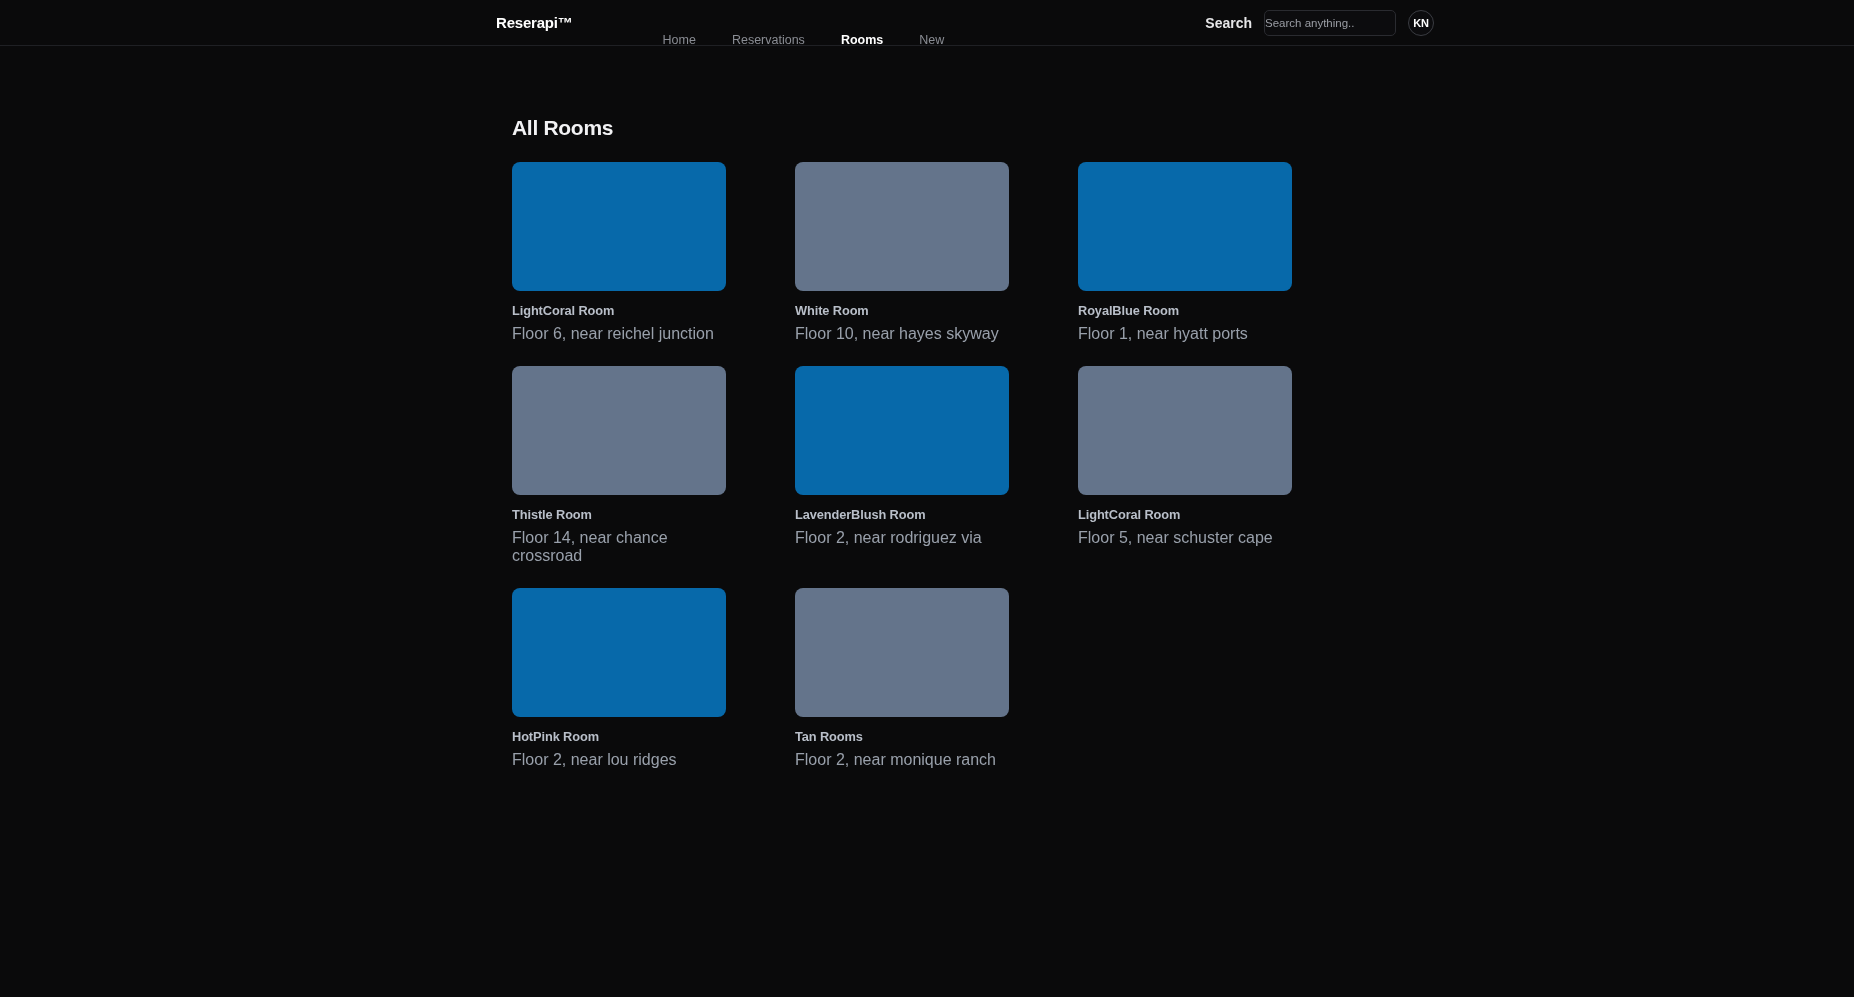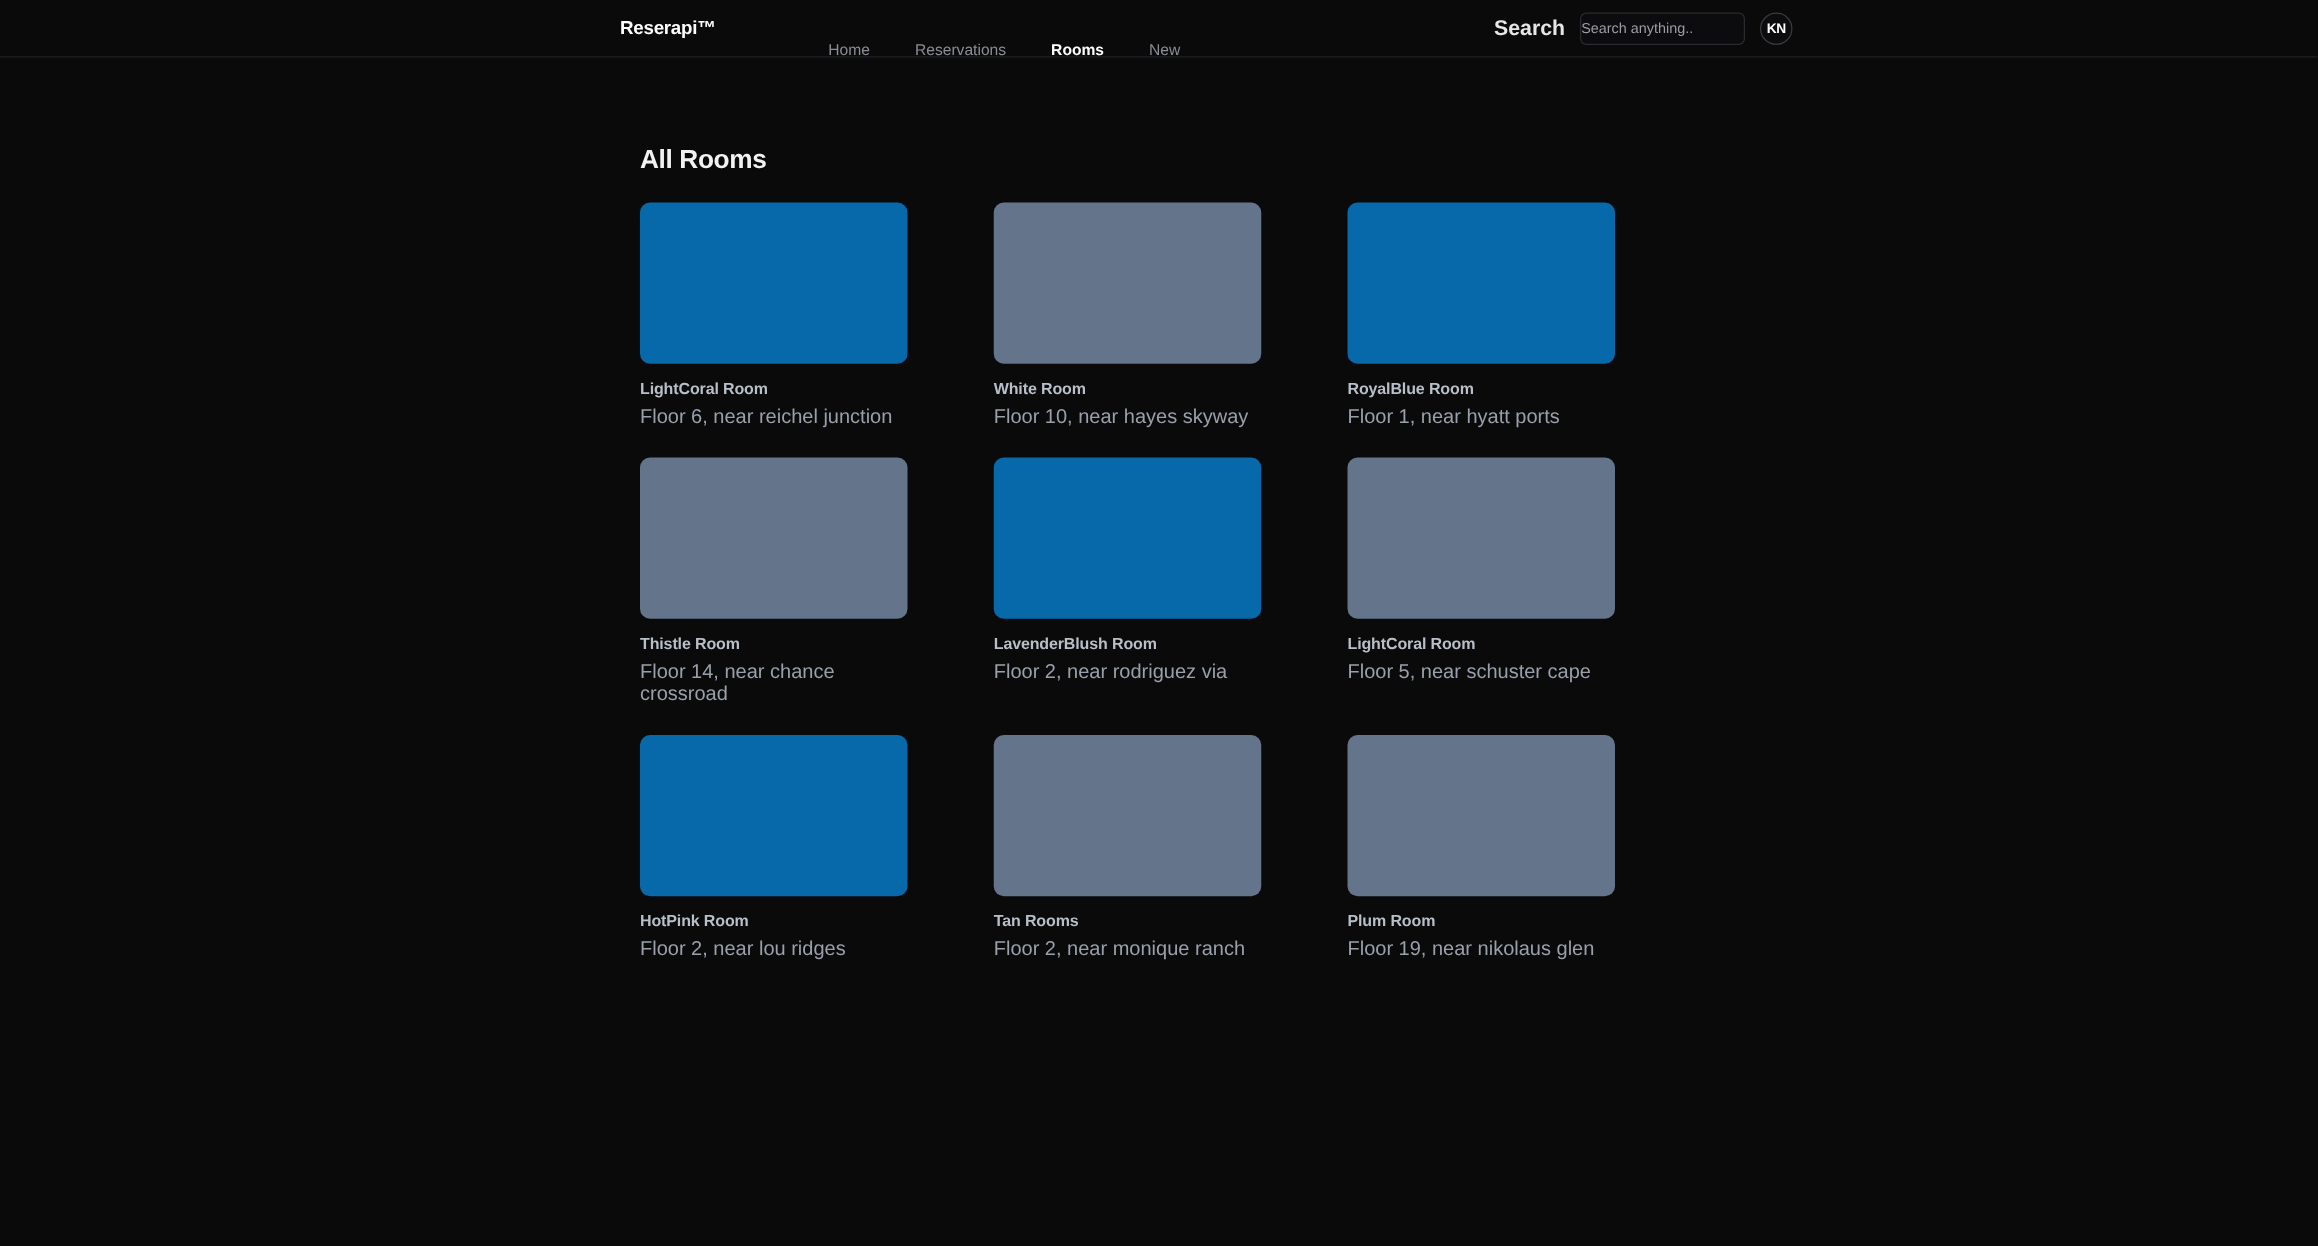--- a/index.html
+++ b/index.html
@@ -56,21 +56,21 @@
     font-weight: bold;
   }
   .nav-right {
     margin-left: auto;
     display: flex;
     align-items: center;
     gap: 12px;
     padding-right: 390px;
   }
   .search-label {
-    font-size: 17px;
+    font-size: 14px;
     font-weight: bold;
     color: #e6e6e8;
     white-space: nowrap;
   }
   .search-input {
     width: 132px;
     height: 26px;
     background: #0c0c0e;
     border: 1px solid #2a2b30;
     border-radius: 5px;
@@ -194,20 +194,15 @@
         <div class="card">
           <div class="thumb" style="background: rgb(7, 105, 170);"></div>
           <div class="card-title">HotPink Room</div>
           <div class="card-sub">Floor 2, near lou ridges</div>
         </div>
         <div class="card">
           <div class="thumb" style="background: rgb(100, 116, 139);"></div>
           <div class="card-title">Tan Rooms</div>
           <div class="card-sub">Floor 2, near monique ranch</div>
         </div>
-        <div class="card">
-          <div class="thumb" style="background: rgb(100, 116, 139);"></div>
-          <div class="card-title">Plum Room</div>
-          <div class="card-sub">Floor 19, near nikolaus glen</div>
-        </div>
       </div>
   </div>
 </main>
 
 </body></html>

